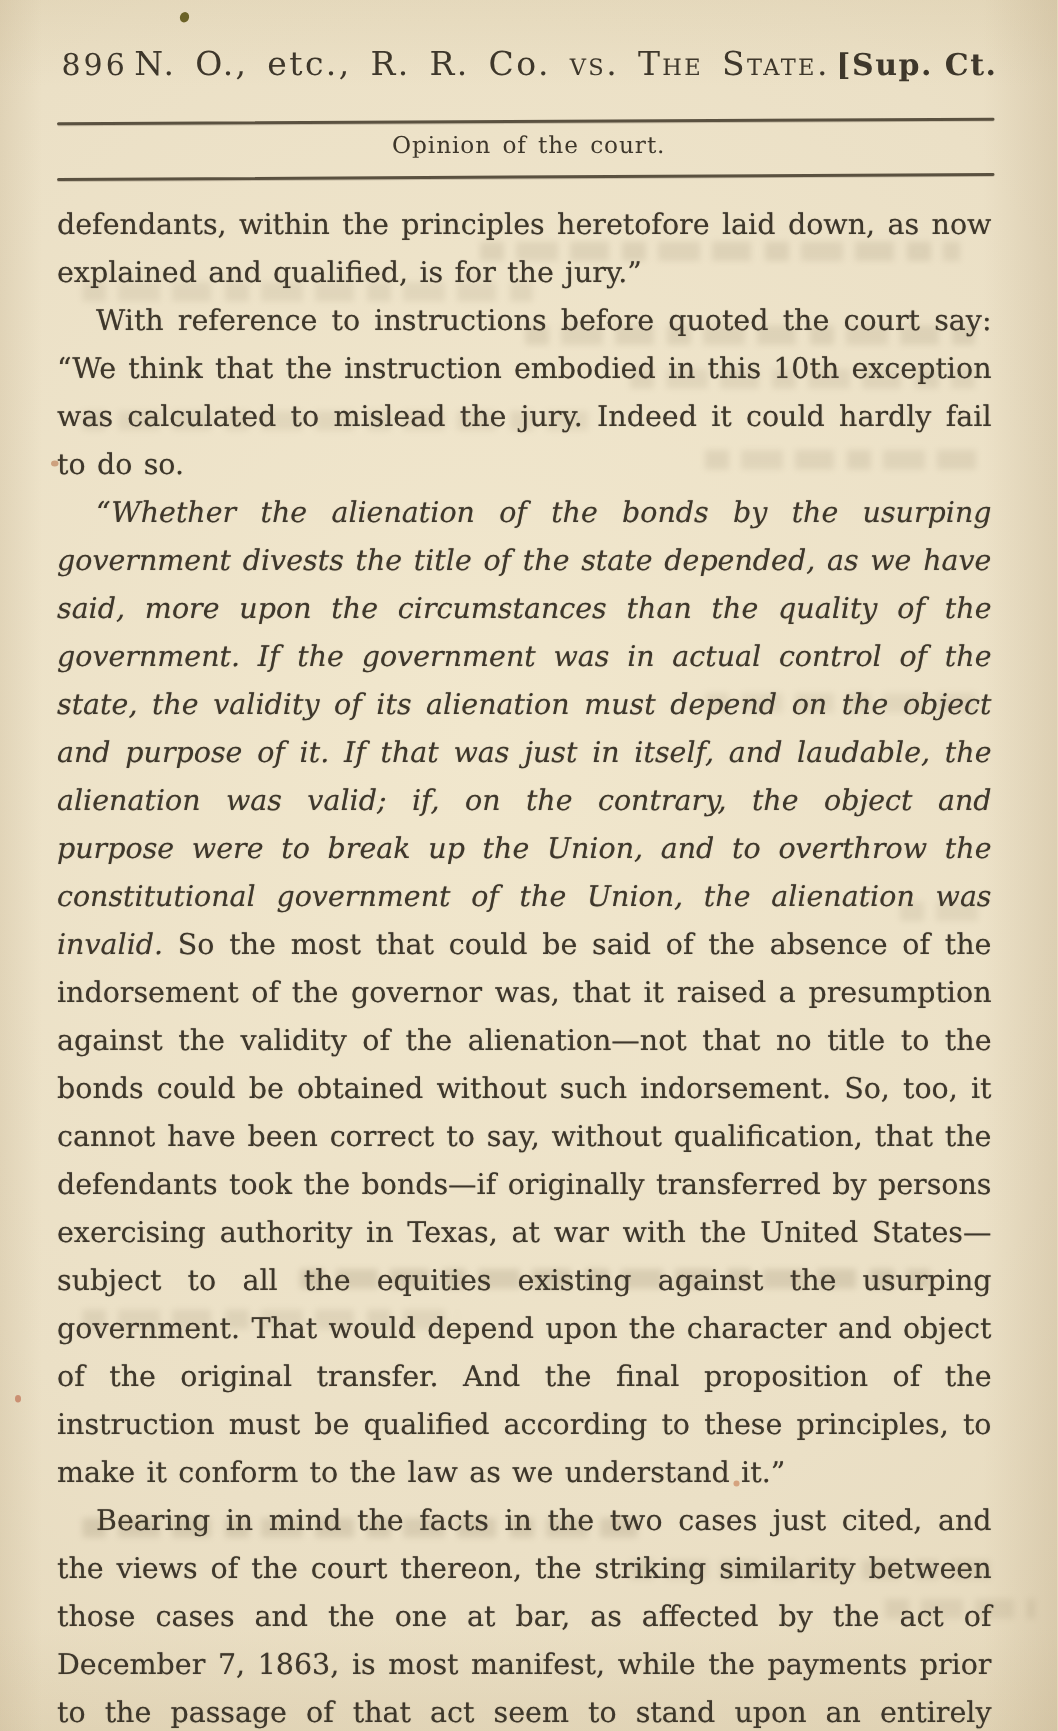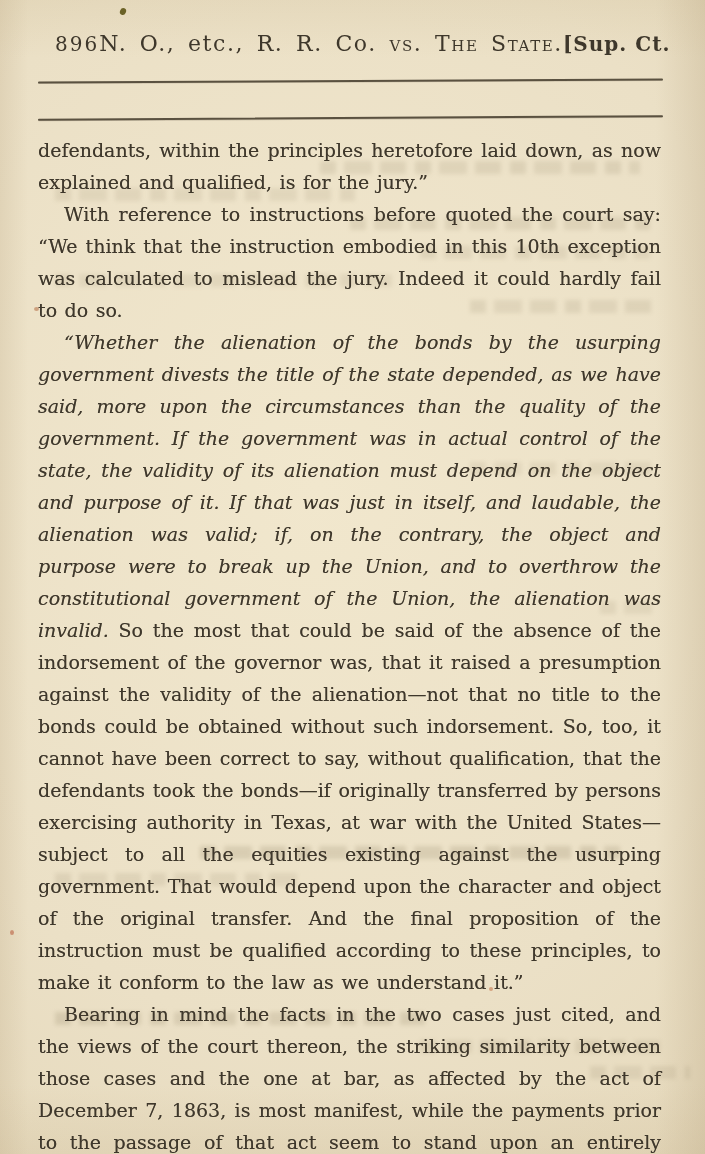--- a/index.html
+++ b/index.html
@@ -24,21 +24,21 @@
     position: absolute;
     top: 31px; left: 40px; right: 40px;
     display: flex;
     align-items: baseline;
     z-index: 2;
   }
   .page-num {
     font-size: 20px;
     letter-spacing: 2px;
     flex: 0 0 auto;
-    margin-left: 15px;
+    margin-left: 1px;
   }
   .head-title {
     flex: 1 1 auto;
     text-align: center;
     font-size: 22px;
     letter-spacing: 1.6px;
     word-spacing: 4px;
     white-space: nowrap;
   }
   .head-title .sc { font-variant: small-caps; }
@@ -129,20 +129,21 @@
   <div class="speck sp3"></div>
   <div class="speck sp4"></div>
 
   <header class="running-head">
     <div class="page-num">896</div>
     <div class="head-title"><span>N. O., etc., R. R. Co. </span><span class="sc">vs.</span><span> </span><span class="sc">The State.</span></div>
     <div class="head-right">[Sup. Ct.</div>
   </header>
 
   <div class="rule rule-1"></div>
+  <div class="section-label">Opinion of the court.</div>
   <div class="rule rule-2"></div>
 
   <main class="body-text">
       <p class=""><span>defendants, within the principles heretofore laid down, as now explained and qualified, is for the jury.”</span></p>
       <p class="indent"><span>With reference to instructions before quoted the court say: “We think that the instruction embodied in this 10th exception was calculated to mislead the jury.  Indeed it could hardly fail to do so.</span></p>
       <p class="indent"><em>“Whether the alienation of the bonds by the usurping government divests the title of the state depended, as we have said, more upon the circumstances than the quality of the government. If the government was in actual control of the state, the validity of its alienation must depend on the object and purpose of it. If that was just in itself, and laudable, the alienation was valid; if, on the contrary, the object and purpose were to break up the Union, and to overthrow the constitutional government of the Union, the alienation was invalid.</em><span>  So the most that could be said of the absence of the indorsement of the governor was, that it raised a presumption against the validity of the alienation—not that no title to the bonds could be obtained without such indorsement.  So, too, it cannot have been correct to say, without qualification, that the defendants took the bonds—if originally transferred by persons exercising authority in Texas, at war with the United States—subject to all the equities existing against the usurping government.  That would depend upon the character and object of the original transfer.  And the final proposition of the instruction must be qualified according to these principles, to make it conform to the law as we understand it.”</span></p>
       <p class="indent"><span>Bearing in mind the facts in the two cases just cited, and the views of the court thereon, the striking similarity between those cases and the one at bar, as affected by the act of December 7, 1863, is most manifest, while the payments prior to the passage of that act seem to stand upon an entirely different footing.</span></p>
     </main>
 
 </div>

